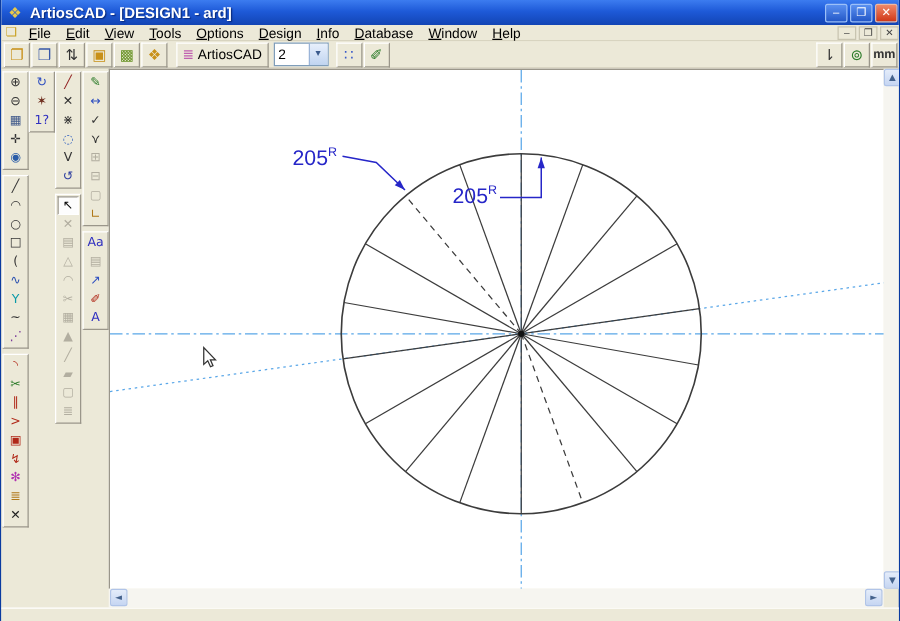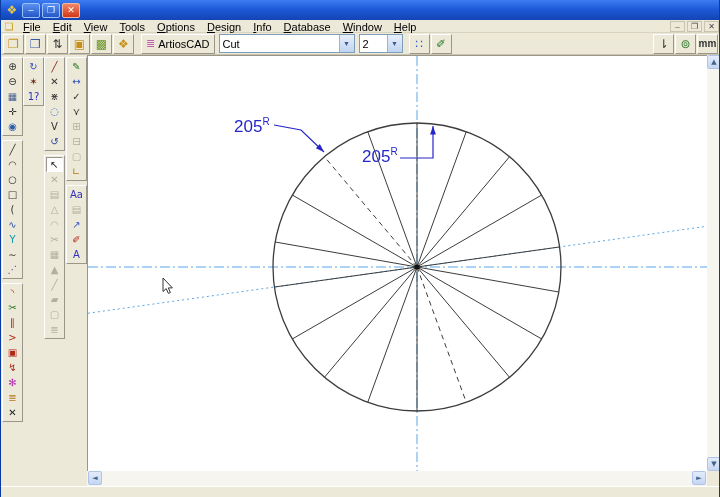--- a/index.html
+++ b/index.html
@@ -76,20 +76,21 @@
   .statusbar { position:absolute; left:0; top:486px; width:720px; height:11px; background:#ece9d8;
     border-top:1px solid #fff; }
 </style>
 </head>
 <body>
 
 <div class="window">
 
   <div class="titlebar">
     <span class="appicon">❖</span>
+    <span class="title">ArtiosCAD - [DESIGN1 - ard]</span>
     <span class="winbtn">–</span>
     <span class="winbtn">❐</span>
     <span class="winbtn close">✕</span>
   </div>
 
   <div class="menubar">
     <span class="childicon">❏</span>
     <span>
       
     <span class="menu-item tool-item"><span class="glyph-none lbl">File</span></span><span class="menu-item tool-item"><span class="glyph-none lbl">Edit</span></span><span class="menu-item tool-item"><span class="glyph-none lbl">View</span></span><span class="menu-item tool-item"><span class="glyph-none lbl">Tools</span></span><span class="menu-item tool-item"><span class="glyph-none lbl">Options</span></span><span class="menu-item tool-item"><span class="glyph-none lbl">Design</span></span><span class="menu-item tool-item"><span class="glyph-none lbl">Info</span></span><span class="menu-item tool-item"><span class="glyph-none lbl">Database</span></span><span class="menu-item tool-item"><span class="glyph-none lbl">Window</span></span><span class="menu-item tool-item"><span class="glyph-none lbl">Help</span></span></span>
@@ -118,24 +119,20 @@
           <span class="glyph" style="color: rgb(106, 148, 40);">▩</span>
         </span>
         <span class="tbtn tool-item">
           <span class="glyph" style="color: rgb(200, 144, 24);">❖</span>
         </span>
       </span>
     <span class="group-gap"></span>
     <span class="dimbtn">
       <span class="glyph">≣</span>
       <span>ArtiosCAD</span>
-    </span>
-    <span class="combo wide">
-      <span class="val">Cut</span>
-      <span class="drop">▼</span>
     </span>
     <span class="combo narrow">
       <span class="val">2</span>
       <span class="drop">▼</span>
     </span>
     <span class="group-gap"></span>
     <span style="display:flex">
 
     <span class="tbtn tool-item">
           <span class="glyph" style="color: rgb(56, 88, 200);">∷</span>

